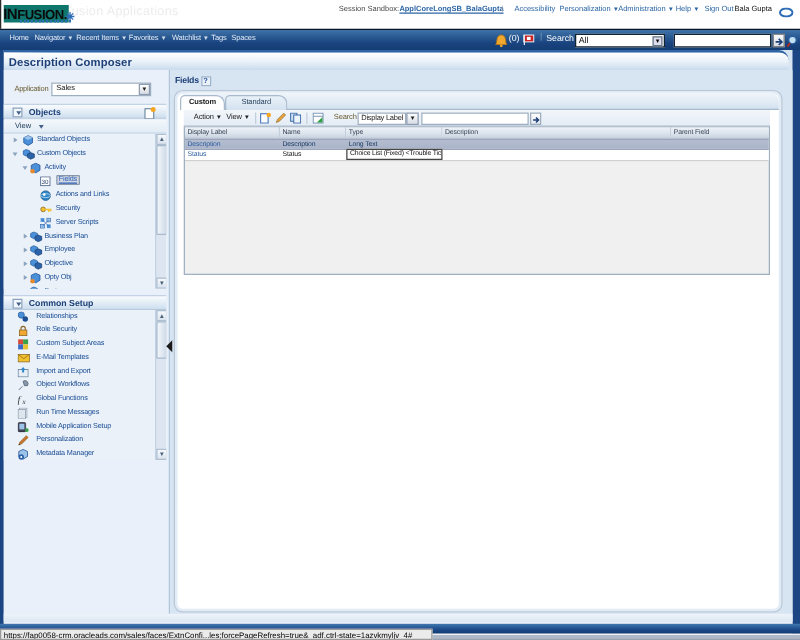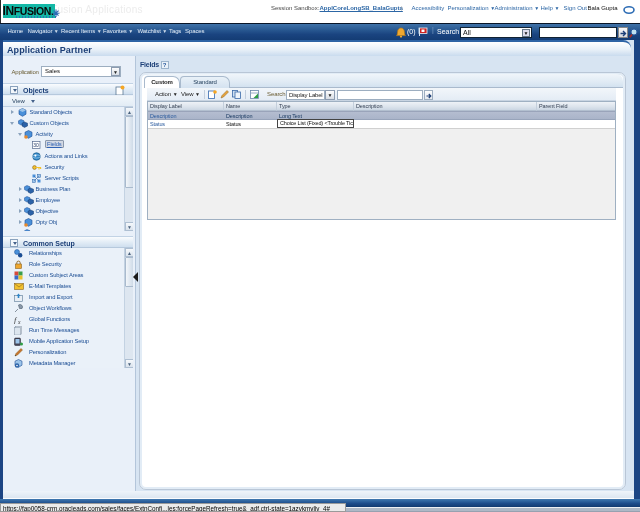--- a/index.html
+++ b/index.html
@@ -2,21 +2,21 @@
 <html><head>
 <meta charset="utf-8">
 <style>
 * { margin:0; padding:0; box-sizing:border-box; }
 html,body { width:640px; height:512px; overflow:hidden; font-family:"Liberation Sans", sans-serif; background:#fff; }
 .abs { position:absolute; }
 #stage { position:relative; width:640px; height:512px; background:#fff; }
 
 #topbar { left:0; top:0; width:640px; height:23px; background:#fff; border-left:1.5px solid #2a2a2a; }
 .ghost { left:51px; top:3.5px; font-size:10px; color:#ececec; font-weight:normal; letter-spacing:0.3px;}
-#logo { left:2.5px; top:3.5px; font-weight:bold; color:#0a0a0a; font-size:12px; letter-spacing:-0.4px; background:#14b8a6; padding-right:1px; z-index:2;}
+#logo { left:2.5px; top:3.5px; font-weight:bold; color:#0a0a0a; font-size:12px; letter-spacing:-0.4px; background:#0f766e; padding-right:1px; z-index:2;}
 #logo .fus { font-size:10.5px; }
 .toplinks { top:5px; left:0; width:640px; height:12px; font-size:6px; color:#333; white-space:nowrap; }
 .toplinks a { color:#2c66a5; text-decoration:none; }
 .caret { font-size:5px; color:#2c66a5; }
 
 #nav { left:0; top:23px; width:640px; height:17px; background:linear-gradient(180deg,#3f72a8 0%,#27568f 40%,#1a4480 65%,#143c74 100%); border-top:1px solid #0a1628;}
 .navmenu { left:0px; top:28px; width:400px; height:12px; font-size:6px; color:#e4edf8; letter-spacing:-0.1px; }
 .navmenu b { position:absolute; font-weight:normal; top:0; white-space:nowrap; }
 .ncaret { font-size:5px; color:#cfdcec; }
 
@@ -140,21 +140,21 @@
         </svg>
       </span>
     <svg style="position:absolute;left:233px;top:2px;" width="9" height="10">
         <circle cx="5" cy="4" r="3" fill="#bfe0f0" stroke="#2b5b9e" stroke-width="1"></circle>
         <path d="M3 6.5 L0.8 9.3" stroke="#b02a20" stroke-width="1.6"></path>
       </svg>
   </div>
 
   <div class="abs" id="frame"></div>
   <div class="abs" id="acband">
-      <span>Application Partner</span>
+      <span>Description Composer</span>
     </div>
 
   <div class="abs" id="lpanel"></div>
   <div class="abs flabel" id="appsel">Application</div>
   <div class="abs" id="appcombo">Sales<span class="ddbtn">▼</span></div>
   <div class="abs phead" id="objhead">
       <span class="exp">
         <i style="position:absolute;left:1.5px;top:2px;width:0;height:0;border-top:3px solid #44618a;border-left:2.5px solid transparent;border-right:2.5px solid transparent;"></i>
       </span>
       <span class="tt">Objects</span>

